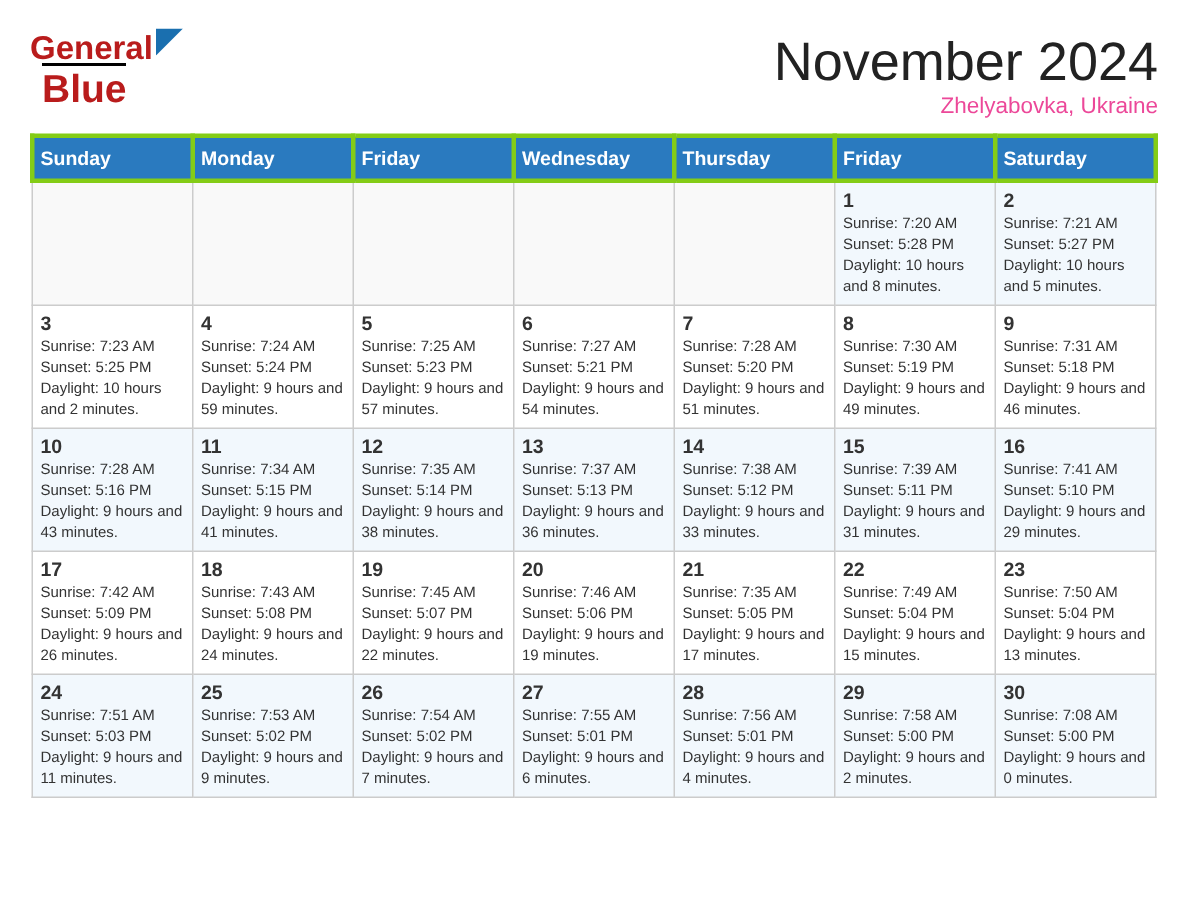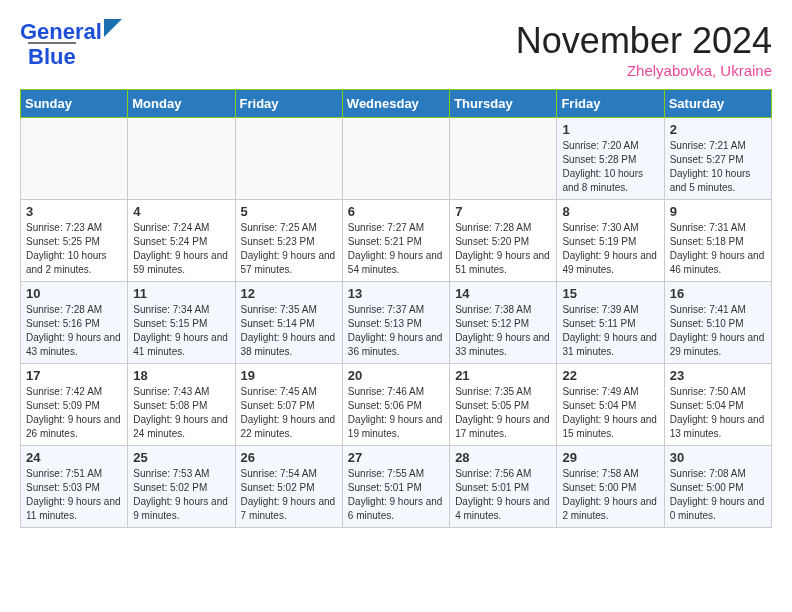--- a/index.html
+++ b/index.html
@@ -20,21 +20,21 @@
       display: flex;
       flex-direction: column;
       align-items: flex-start;
     }
     .logo-text {
       font-size: 22px;
       font-weight: bold;
       color: #333;
       line-height: 1.1;
     }
-    .logo-text .blue { color: #1d4ed8; }
+    .logo-text .blue { color: #b91c1c; }
     .title-block {
       text-align: right;
     }
     .month-title {
       font-size: 36px;
       font-weight: normal;
       color: #222;
     }
     .location {
       font-size: 15px;
@@ -44,21 +44,21 @@
       width: 100%;
       border-collapse: collapse;
     }
     thead tr th {
       background-color: #2a7abf;
       color: #fff;
       font-size: 13px;
       font-weight: bold;
       padding: 6px 4px;
       text-align: left;
-      border: 1px solid #84cc16;
+      border: 3px solid #84cc16;
     }
     tbody tr td {
       border: 1px solid #ccc;
       vertical-align: top;
       padding: 4px 5px;
       font-size: 10.5px;
       color: #333;
       width: calc(100% / 7);
       min-height: 80px;
       height: 80px;
@@ -92,21 +92,21 @@
   <div class="logo">
     <div style="display:flex; align-items:center;">
       <span class="logo-text">
         <span class="blue">General</span>
       </span>
       <svg width="18" height="18" viewBox="0 0 18 18" style="margin-left:2px;margin-top:-8px;">
         <polygon points="0,0 18,0 0,18" fill="#1a6faf"></polygon>
       </svg>
     </div>
     <div style="display:flex; align-items:center; margin-top:-2px; margin-left:8px;">
-      <span class="logo-text" style="font-size:22px; border-top:2px solid #737373; padding-top:1px;">
+      <span class="logo-text" style="font-size:26px; border-top:2px solid #000000; padding-top:1px;">
         <span class="blue">Blue</span>
       </span>
     </div>
   </div>
   <div class="title-block">
     <div class="month-title">November 2024</div>
     <div class="location">Zhelyabovka, Ukraine</div>
   </div>
 </div>
 

